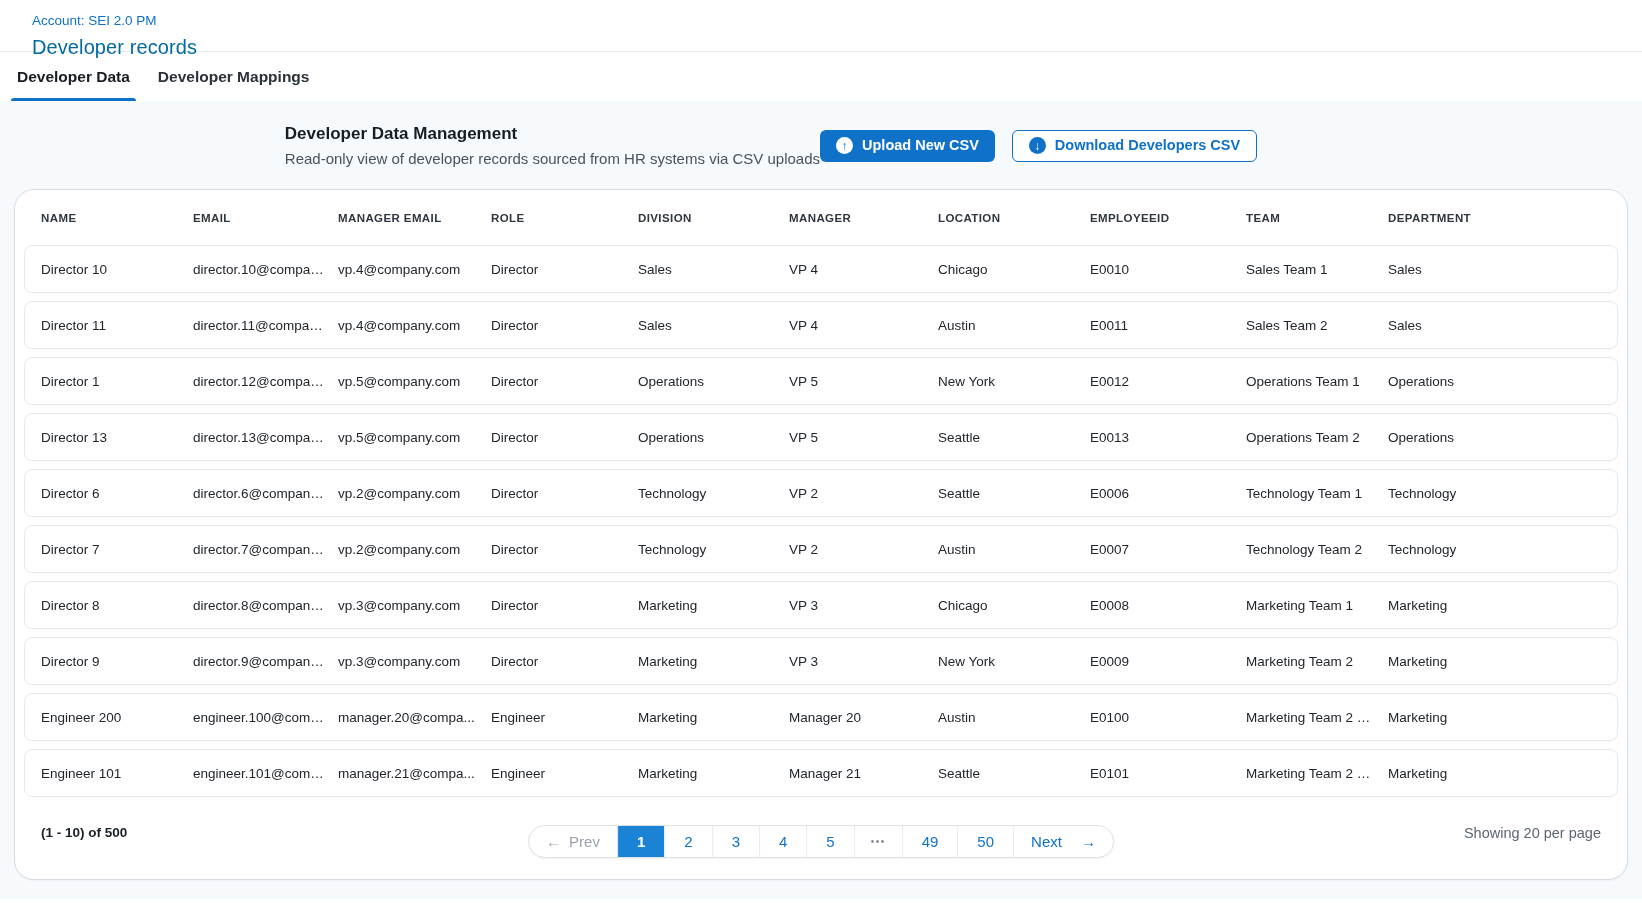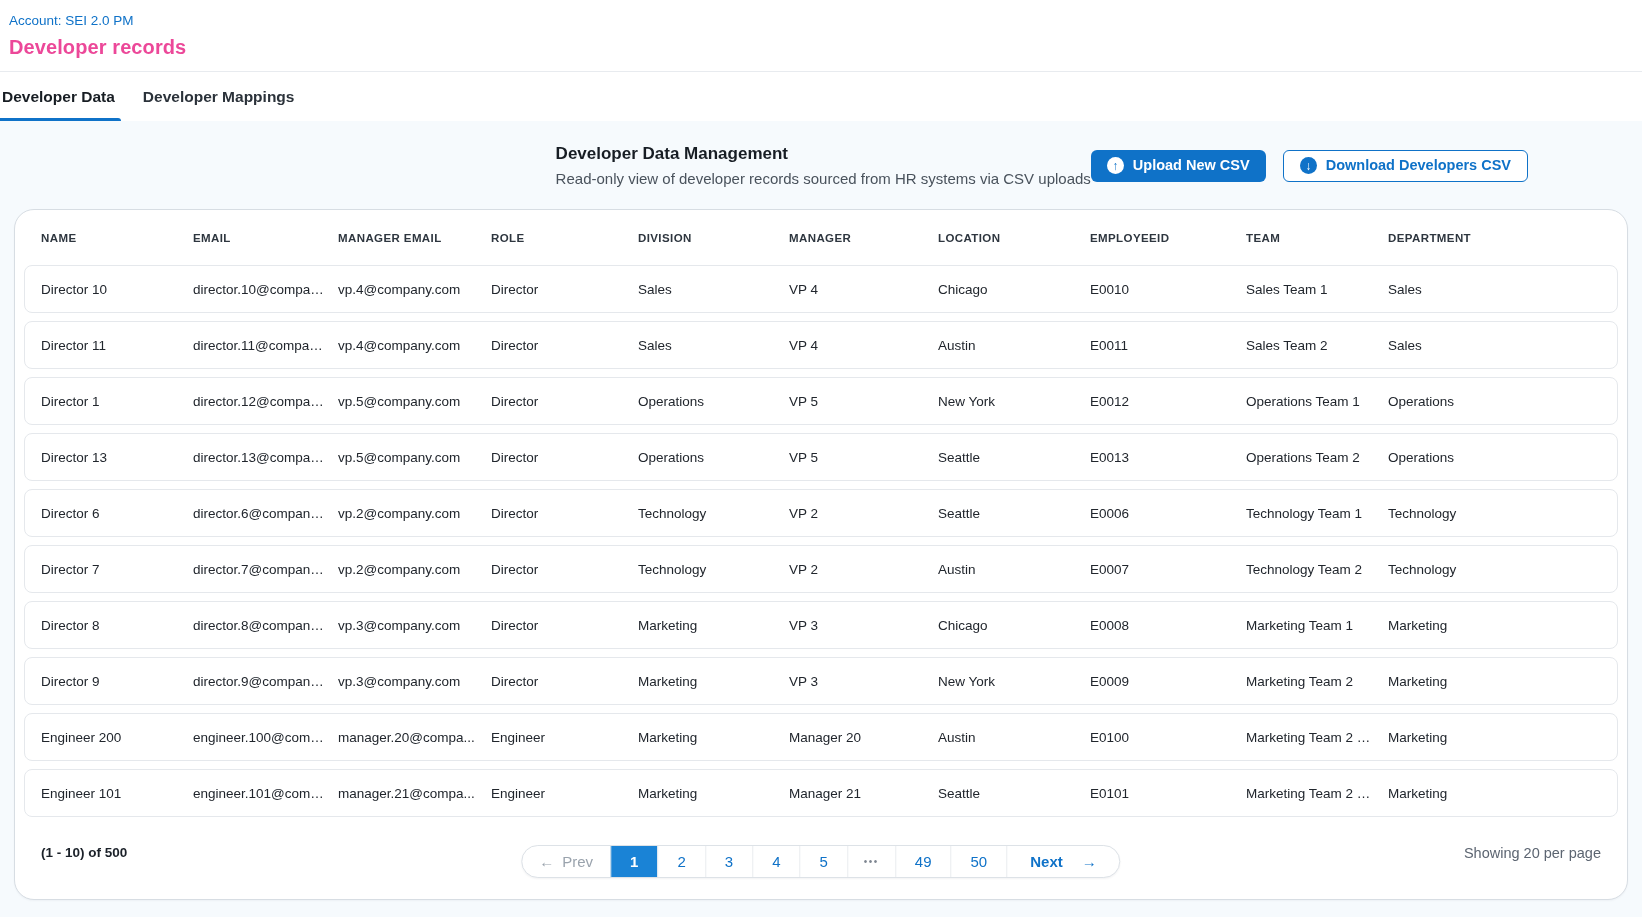--- a/index.html
+++ b/index.html
@@ -6,33 +6,33 @@
     --accent:#0f72c8; --accent-bright:#1a83d6; --section-bg:#f6fafd;
     --card-border:#d7dde3; --row-border:#e5e8ec; --muted:#5c6571; --disabled:#9aa3ad;
   }
   *{box-sizing:border-box}
   html,body{margin:0;padding:0}
   body{
     width:1642px;height:917px;overflow:hidden;background:#fff;
     font-family:"Liberation Sans",sans-serif;color:#1c232b;
   }
   
-  .topbar{height:72px;border-bottom:1px solid #e8ebef;padding:11px 0 0 9px}
+  .topbar{height:52px;border-bottom:1px solid #e8ebef;padding:11px 0 0 32px}
   .account-link{color:var(--accent);font-size:13.5px;cursor:pointer;display:inline-block}
-  .page-title{font-size:20px;font-weight:700;color:#ec4899;margin-top:7px;letter-spacing:.1px}
-  
-  .tabbar{height:49px;padding-left:0;display:flex;gap:24px;background:#fff}
+  .page-title{font-size:20px;font-weight:400;color:#0369a1;margin-top:7px;letter-spacing:.1px}
+  
+  .tabbar{height:49px;padding-left:15px;display:flex;gap:24px;background:#fff}
   .tab{position:relative;display:flex;align-items:center;font-size:15.5px;font-weight:600;
        color:#2b323a;padding:0 2px;cursor:pointer}
   .tab.active{color:#171d23}
   .tab.active::after{content:"";position:absolute;left:-4px;right:-4px;bottom:0;height:3px;
        background:var(--accent);border-radius:3px 3px 0 0}
   
   .section{background:var(--section-bg);height:798px;padding:23px 14px 0 14px}
-  .section-head{display:flex;justify-content:flex-end;align-items:center;padding-right:100px}
+  .section-head{display:flex;justify-content:center;align-items:center;padding-right:100px}
   .sh-title{font-size:17px;font-weight:700;color:#171d24}
   .sh-sub{font-size:15px;color:#49525c;margin-top:6px}
   .head-actions{display:flex;gap:17px}
   .btn{height:32px;border-radius:6px;font-size:14.5px;font-weight:700;display:inline-flex;
        align-items:center;gap:9px;padding:0 16px;cursor:pointer;border:none;
        font-family:inherit;line-height:1;white-space:nowrap}
   .btn-primary{background:var(--accent);color:#fff}
   .btn-outline{background:#fff;color:var(--accent);border:1.5px solid var(--accent)}
   .icon-circle{width:17px;height:17px;border-radius:50%;display:flex;align-items:center;
        justify-content:center;font-size:12px;font-weight:700;line-height:1}
@@ -57,21 +57,21 @@
   .pager{position:absolute;left:50%;transform:translateX(-50%);display:flex;align-items:stretch;
        height:33px;border:1px solid #dde2e7;border-radius:17px;background:#fff;overflow:hidden;
        box-shadow:0 1px 2px rgba(16,24,40,.05)}
   .pg{display:flex;align-items:center;justify-content:center;font-size:15px;
        border-left:1px solid #e9ecef;cursor:pointer;white-space:nowrap}
   .pg:first-child{border-left:none}
   .pg-prev{padding:0 17px;color:var(--disabled);gap:8px}
   .pg-num{padding:0 19px;color:var(--accent);font-weight:500}
   .pg-num.active{background:var(--accent-bright);color:#fff;font-weight:600}
   .pg-dots{padding:0 16px;color:#7d8590;font-size:10px;letter-spacing:1.5px;cursor:default}
-  .pg-next{padding:0 23px;color:var(--accent);gap:19px;font-weight:700}
+  .pg-next{padding:0 17px;color:var(--accent);gap:19px;font-weight:400}
   .perpage{margin-left:auto;font-size:14.5px;color:var(--muted)}
 </style>
 </head>
 <body>
 
 <div class="topbar">
   <span class="account-link">Account: SEI 2.0 PM</span>
   <div class="page-title">Developer records</div>
 </div>
 

